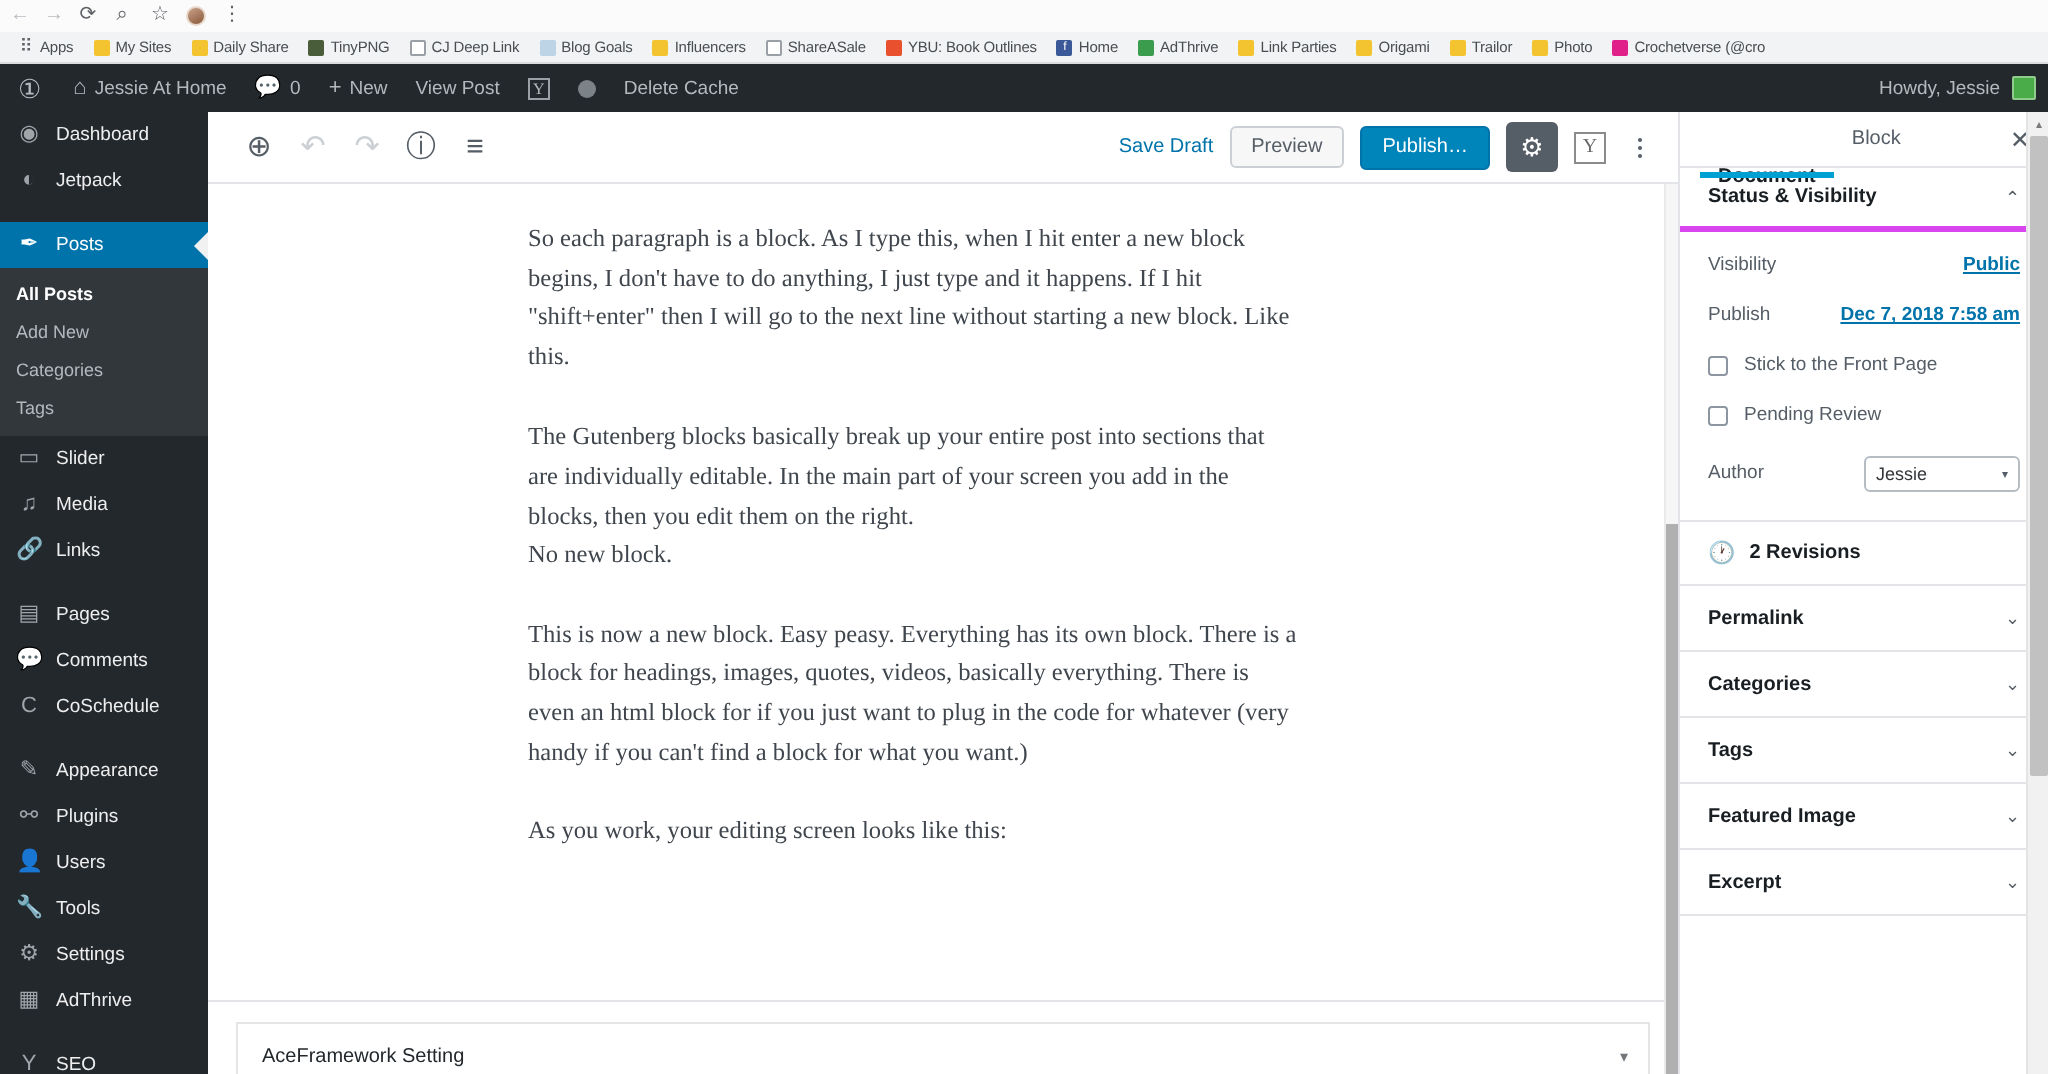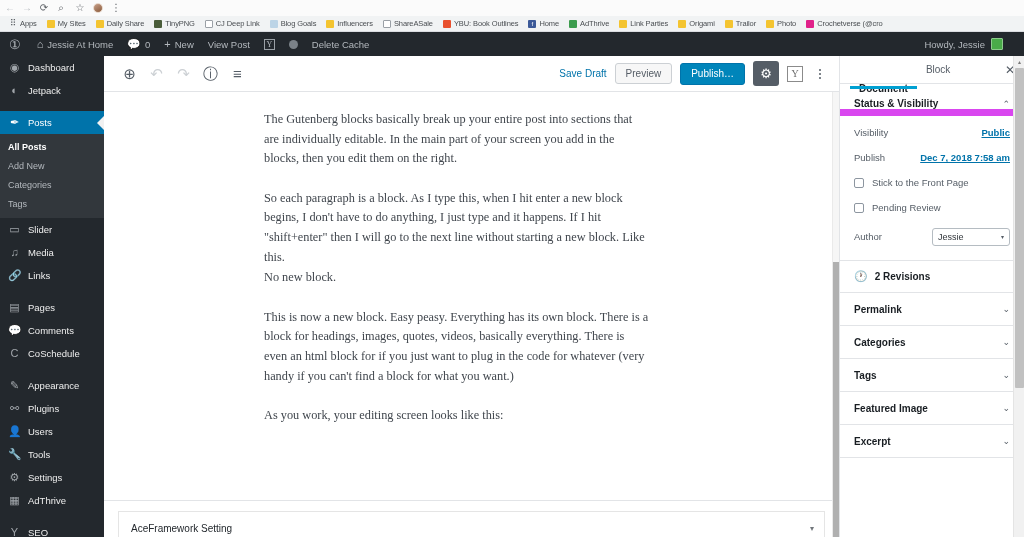--- a/index.html
+++ b/index.html
@@ -70,21 +70,21 @@
     height: 24px; background: #23282d; width: 1024px;
     display: flex; align-items: center; color: #b4b9be;
     font-size: 9.5px; position: relative;
   }
   .ab-item {
     display: flex; align-items: center; gap: 4px;
     padding: 0 7px; height: 24px; white-space: nowrap;
   }
   .ab-logo { font-size: 13px; color: #b4b9be; padding-left: 9px; padding-right: 9px; }
   .ab-glyph { font-size: 11px; color: #b4b9be; line-height: 1; }
-  .ab-right { margin-left: auto; display: flex; align-items: center; padding-right: 21px; gap: 6px; }
+  .ab-right { margin-left: auto; display: flex; align-items: center; padding-right: 6px; gap: 6px; }
   .ab-avatar {
     width: 12px; height: 12px; background: #4aab49;
     border: 1px solid #8ecb8d; border-radius: 1px;
   }
   .yoast-sq {
     width: 11px; height: 11px; border: 1px solid #9aa0a6;
     display: flex; align-items: center; justify-content: center;
     font-size: 8px; color: #b4b9be; font-family: "Liberation Serif", serif;
   }
   .gray-circle { width: 9px; height: 9px; border-radius: 50%; background: #7b8288; }
@@ -220,22 +220,22 @@
   .st-tab.active::after {
     content: ""; position: absolute; left: 0; right: 0; bottom: -1px;
     height: 3px; background: #00a0d2;
   }
   .st-close {
     margin-left: auto; width: 28px; display: flex;
     align-items: center; justify-content: center;
     font-size: 12px; color: #555d66;
   }
   .panel-head {
-    height: 32px; display: flex; align-items: flex-end;
-    padding: 0 14px; border-bottom: 7px solid #d946ef;
+    height: 32px; display: flex; align-items: center;
+    padding: 0 14px; border-bottom: 3px solid #d946ef;
   }
   .panel-title { font-size: 10px; font-weight: bold; color: #191e23; }
   .panel-chev { margin-left: auto; font-size: 9px; color: #555d66; }
   .panel-body { padding: 4px 14px 10px 14px; }
   .row {
     display: flex; align-items: center; height: 25px;
     font-size: 9.5px; color: #555d66;
   }
   .row-val-link {
     margin-left: auto; color: #0073aa; text-decoration: underline;
@@ -510,22 +510,22 @@
         <span class="btn-kebab">
             <i></i>
             <i></i>
             <i></i>
           </span>
       </div>
     </div>
 
     <div class="editor-main">
       <div class="post-canvas" id="post-canvas">
+          <p class="para tight">So each paragraph is a block. As I type this, when I hit enter a new block begins, I don't have to do anything, I just type and it happens. If I hit "shift+enter" then I will go to the next line without starting a new block. Like this.</p>
           <p class="para">The Gutenberg blocks basically break up your entire post into sections that are individually editable. In the main part of your screen you add in the blocks, then you edit them on the right.</p>
-          <p class="para tight">So each paragraph is a block. As I type this, when I hit enter a new block begins, I don't have to do anything, I just type and it happens. If I hit "shift+enter" then I will go to the next line without starting a new block. Like this.</p>
           <p class="para" style="margin-top: -20px;">No new block.</p>
           <p class="para">This is now a new block. Easy peasy. Everything has its own block. There is a block for headings, images, quotes, videos, basically everything. There is even an html block for if you just want to plug in the code for whatever (very handy if you can't find a block for what you want.)</p>
           <p class="para">As you work, your editing screen looks like this:</p>
         </div>
 
       <div class="meta-box-wrap">
         <div class="meta-box">
           <span class="meta-box-title">AceFramework Setting</span>
           <span class="meta-box-toggle">▾</span>
         </div>

